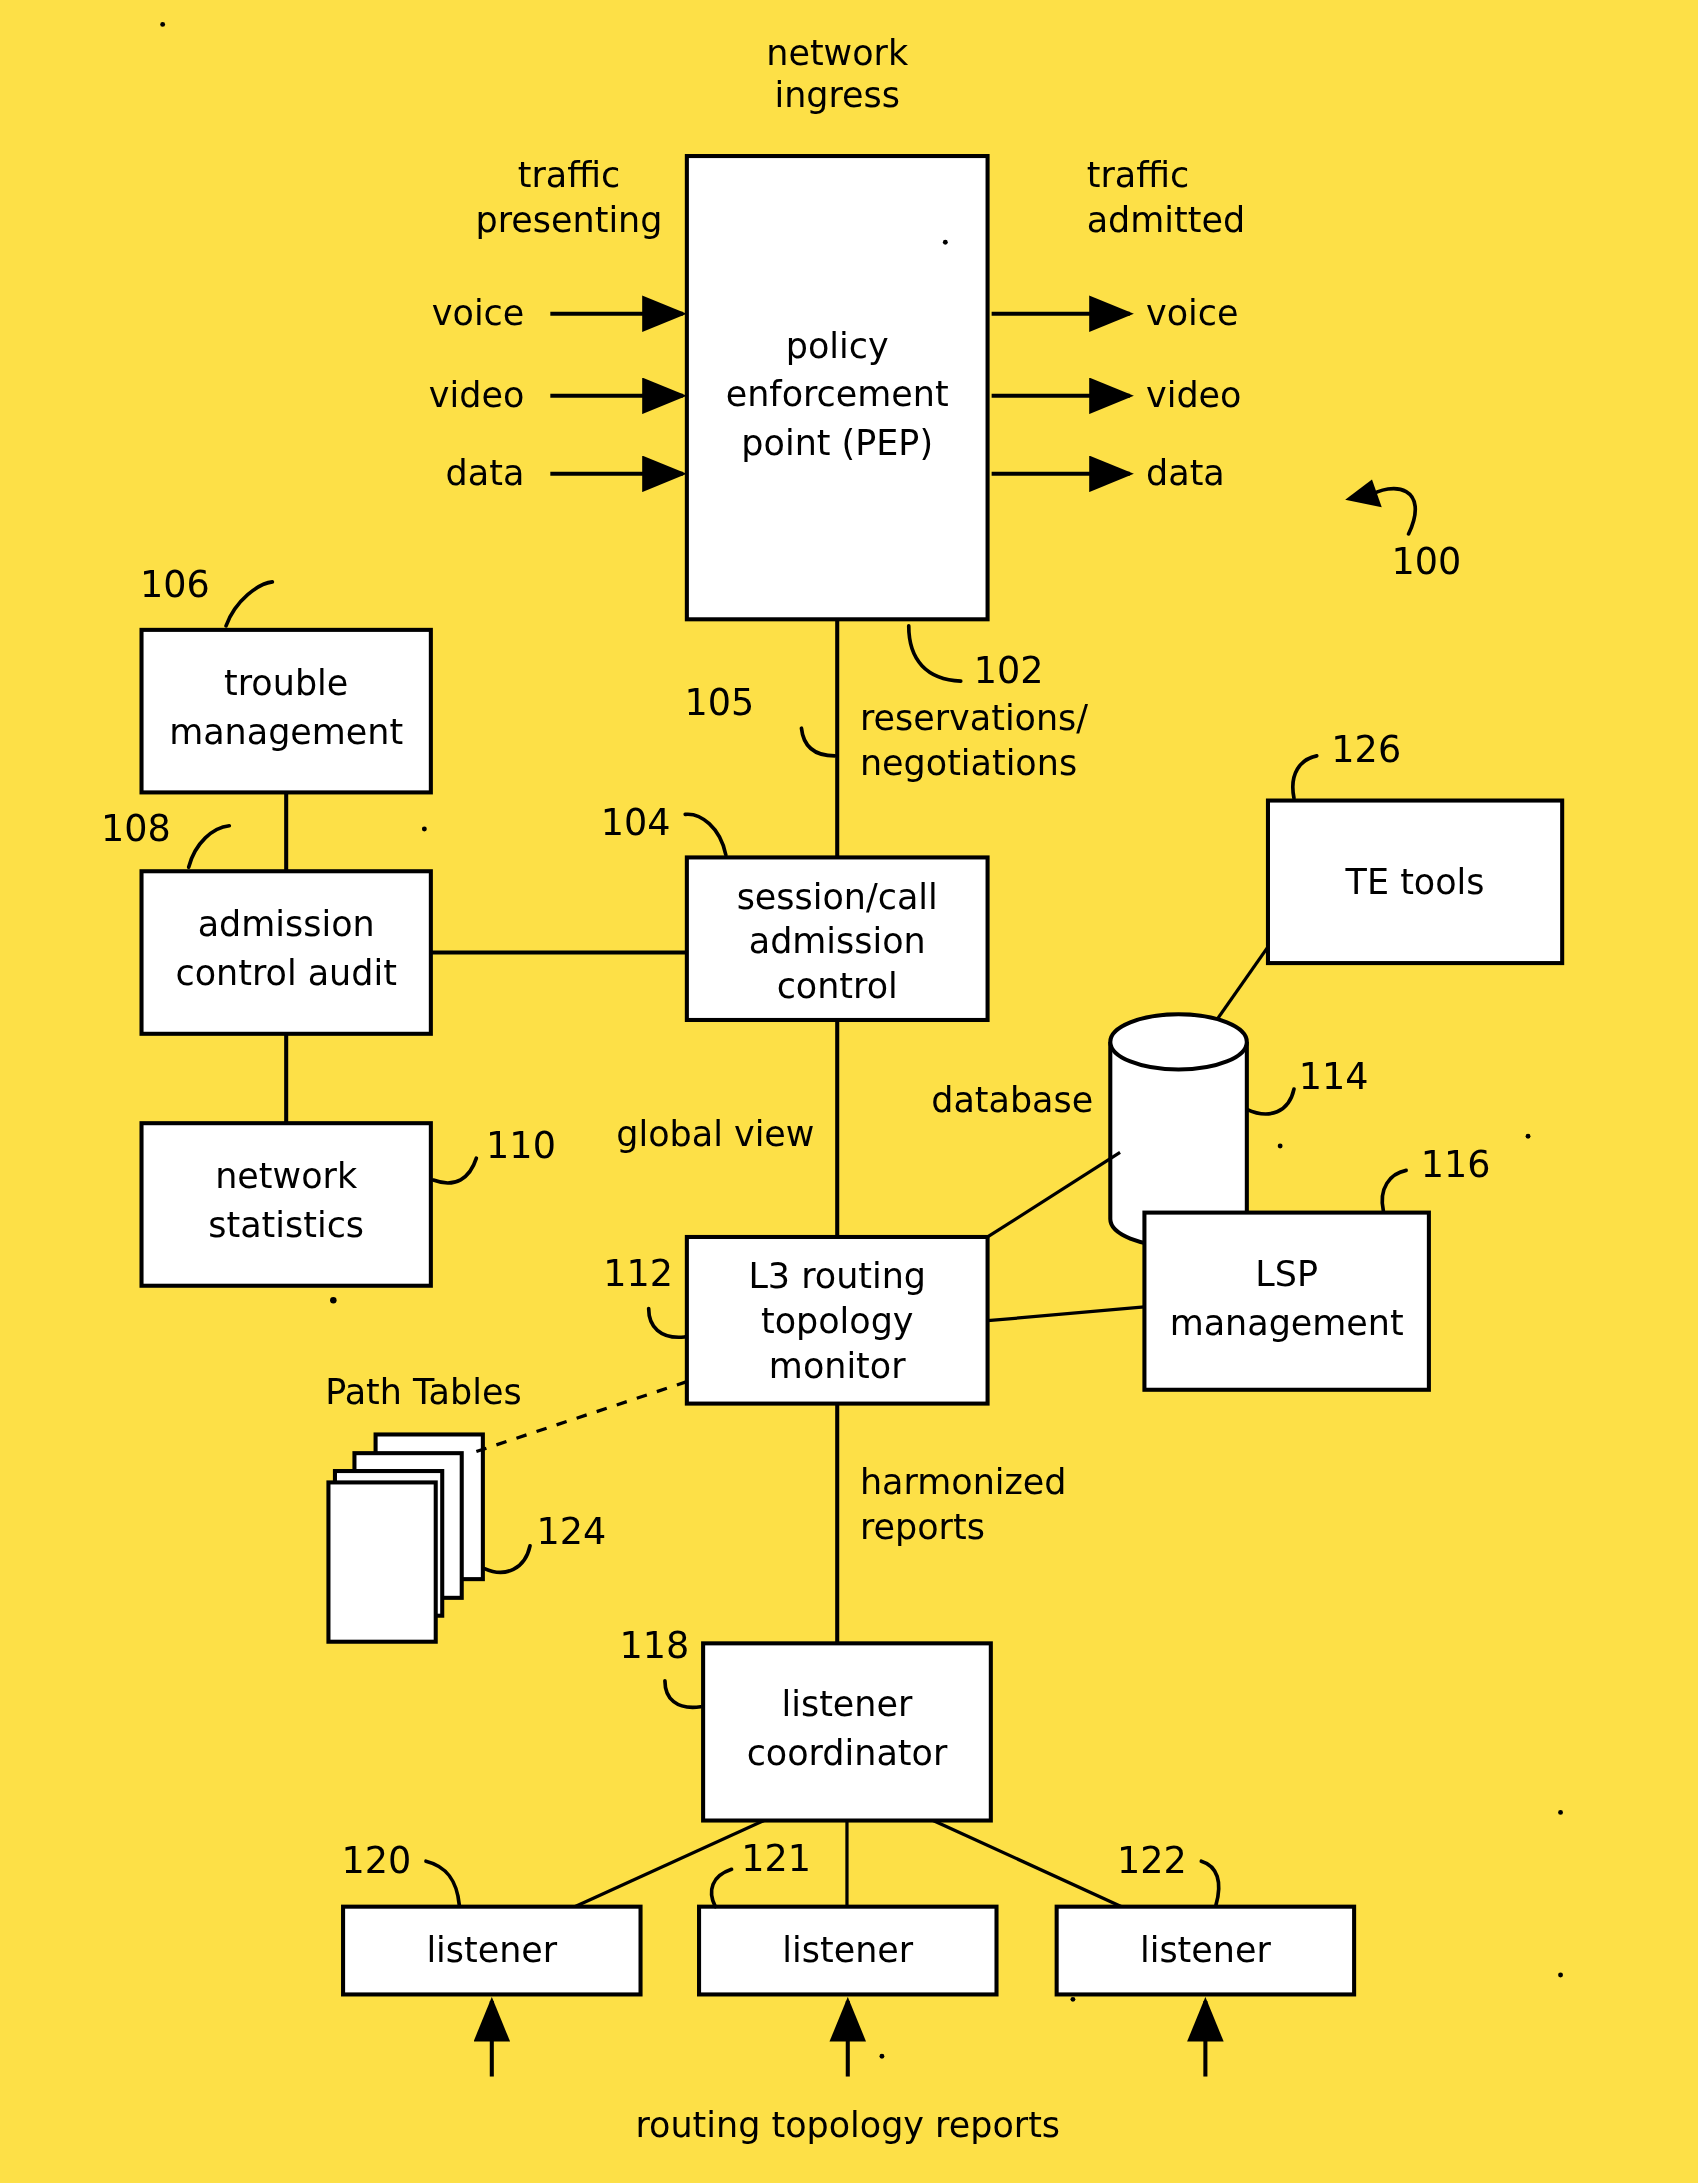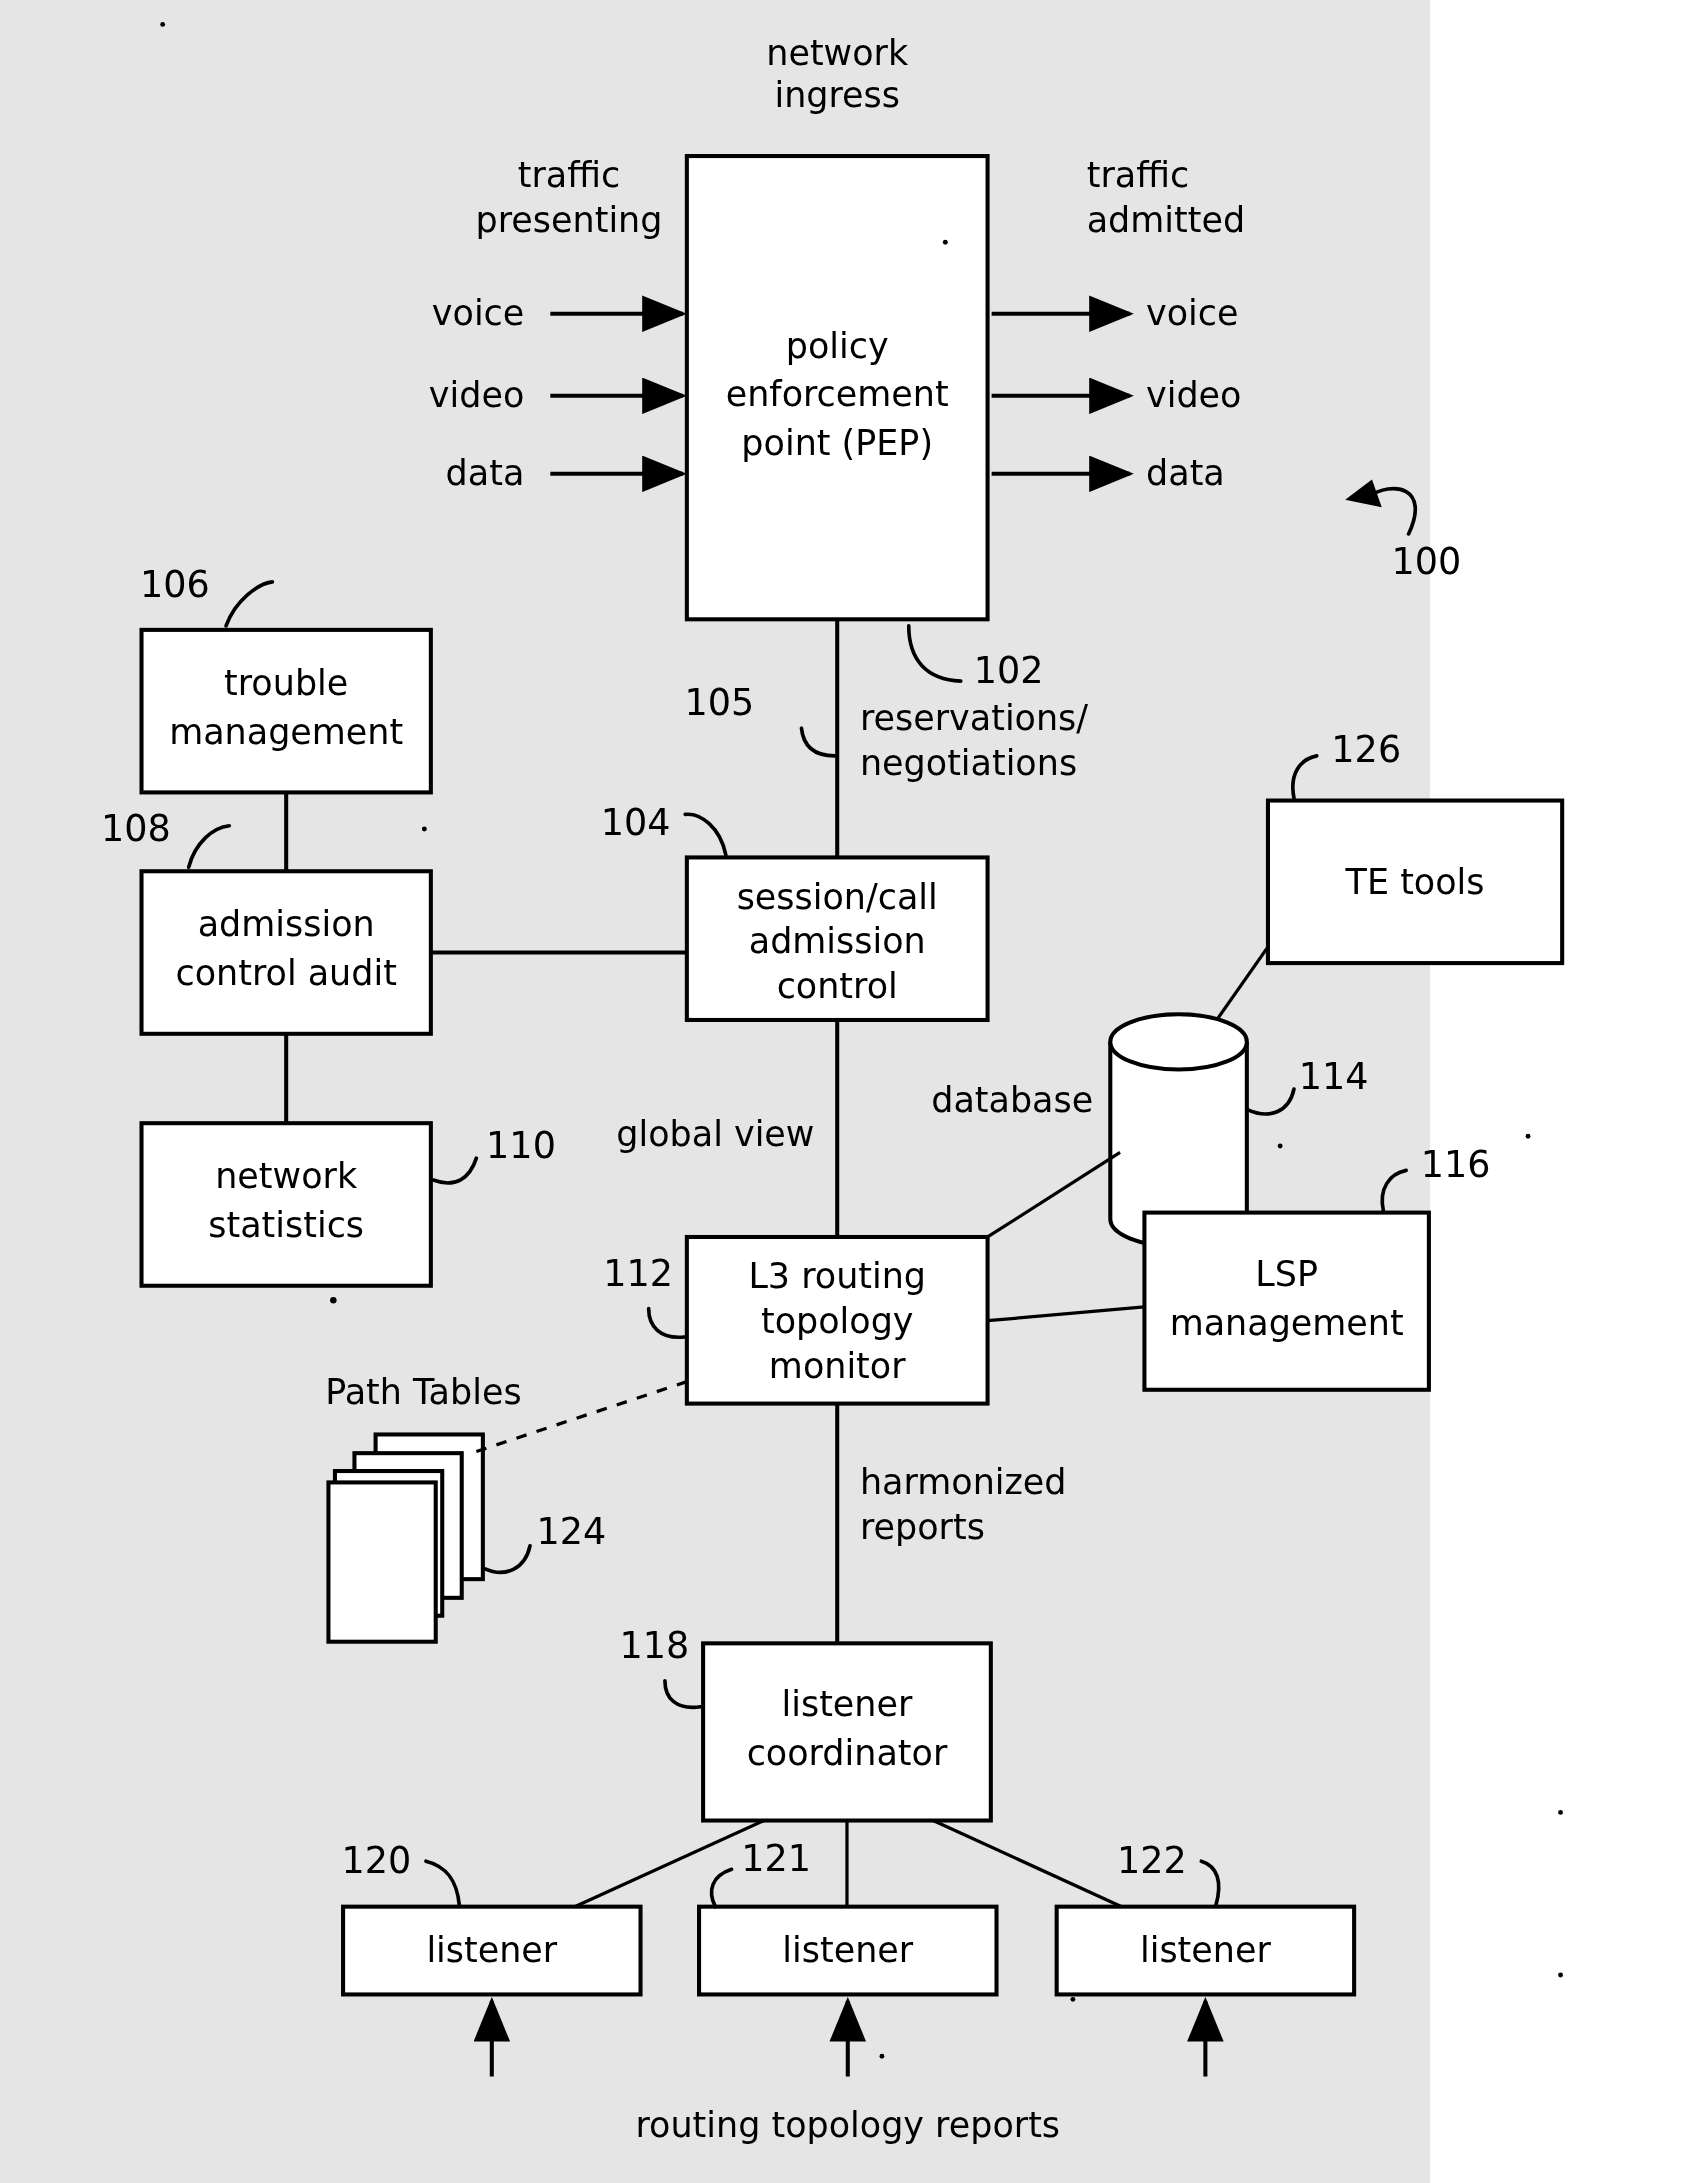--- a/index.html
+++ b/index.html
@@ -8,23 +8,23 @@
     background: #ffffff;
   }
   body {
     width: 1698px;
     height: 2183px;
     font-family: "DejaVu Sans", "Liberation Sans", sans-serif;
     overflow: hidden;
   }
   #figure {
     position: relative;
-    width: 1430px;
+    width: 1698px;
     height: 2183px;
-    background: #e5e5e5;
+    background: #fde047;
   }
   svg.diagram {
     position: absolute;
     top: 0;
     left: 0;
     width: 1698px;
     height: 2183px;
   }
   .box {
     fill: #ffffff;

